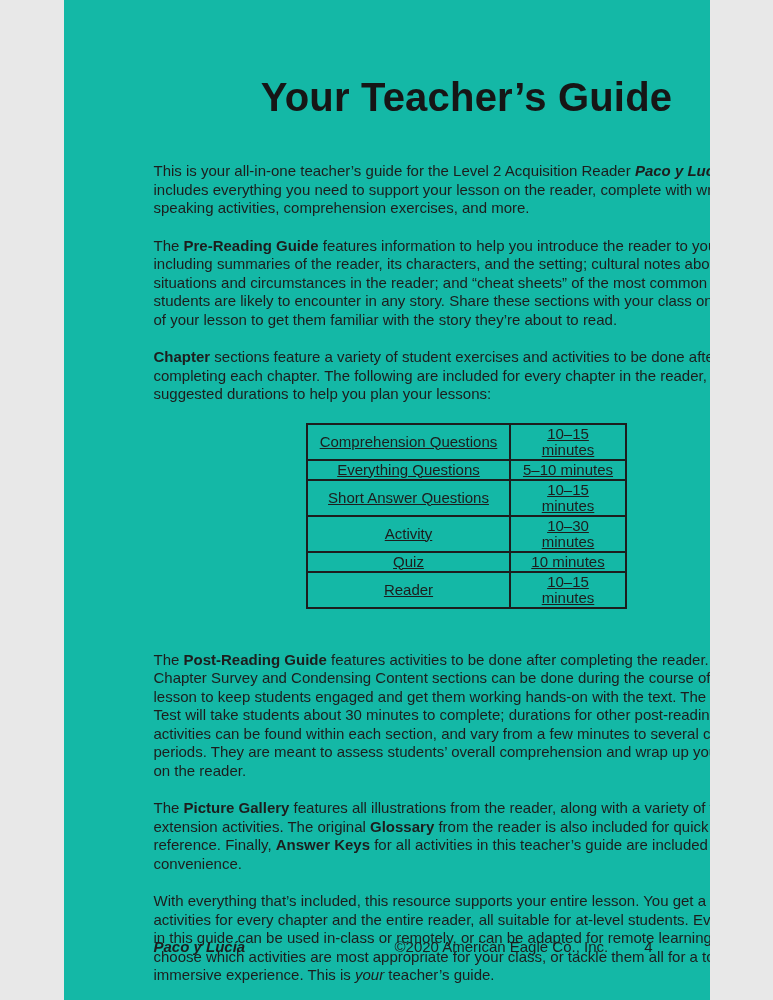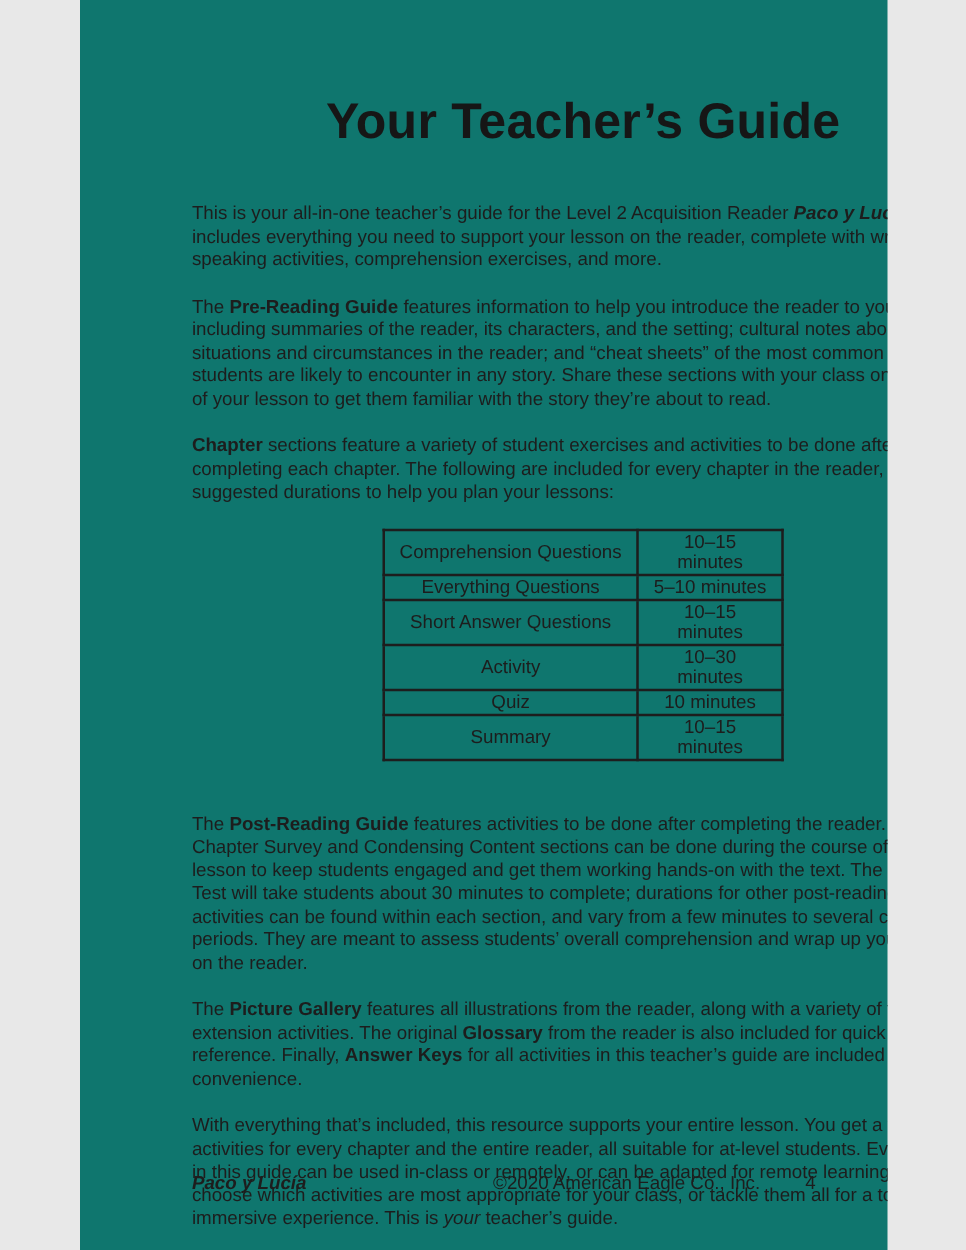--- a/index.html
+++ b/index.html
@@ -2,21 +2,21 @@
 <html><head>
 <meta charset="utf-8">
 <style>
   * { box-sizing: border-box; }
   html, body { margin: 0; padding: 0; background: #e8e8e8; }
   .page {
     position: relative;
     width: 646px;
     height: 1000px;
     margin: 0 auto;
-    background: #0f766e;
+    background: #14b8a6;
     font-family: "Liberation Sans", "DejaVu Sans", sans-serif;
     color: #1d1d1d;
     overflow: hidden;
   }
   .content {
     position: absolute;
     left: 90px;
     top: 0;
     width: 626px;
   }
@@ -40,20 +40,21 @@
   table.schedule {
     border-collapse: collapse;
     margin: 11px auto 21px auto;
   }
   table.schedule td {
     border: 2px solid #1d1d1d;
     font-size: 15px;
     line-height: 16px;
     padding: 1px 8px;
     text-align: center;
+    text-decoration: underline;
   }
   table.schedule td:first-child { width: 203px; }
   table.schedule td:last-child  { width: 116px; border-radius: 15px; }
   .footer {
     position: absolute;
     left: 90px;
     right: 57px;
     top: 938px;
     display: flex;
     align-items: baseline;
@@ -95,21 +96,21 @@
           </tr>
           <tr>
             <td>Activity</td>
             <td>10–30 minutes</td>
           </tr>
           <tr>
             <td>Quiz</td>
             <td>10 minutes</td>
           </tr>
           <tr>
-            <td>Summary</td>
+            <td>Reader</td>
             <td>10–15 minutes</td>
           </tr>
         </tbody>
     </table>
 
     <div class="body-text">
         <p><span>The </span><span class="b">Post-Reading Guide</span><span> features activities to be done after completing the reader. The Chapter Survey and Condensing Content sections can be done during the course of your lesson to keep students engaged and get them working hands-on with the text. The Reader Test will take students about 30 minutes to complete; durations for other post-reading activities can be found within each section, and vary from a few minutes to several class periods. They are meant to assess students’ overall comprehension and wrap up your lesson on the reader.</span></p>
         <p><span>The </span><span class="b">Picture Gallery</span><span> features all illustrations from the reader, along with a variety of fun extension activities. The original </span><span class="b">Glossary</span><span> from the reader is also included for quick reference. Finally, </span><span class="b">Answer Keys</span><span> for all activities in this teacher’s guide are included for your convenience.</span></p>
         <p><span>With everything that’s included, this resource supports your entire lesson. You get a variety of activities for every chapter and the entire reader, all suitable for at-level students. Everything in this guide can be used in-class or remotely, or can be adapted for remote learning. Pick and choose which activities are most appropriate for your class, or tackle them all for a totally immersive experience. This is </span><span class="i">your</span><span> teacher’s guide.</span></p>
       </div>

